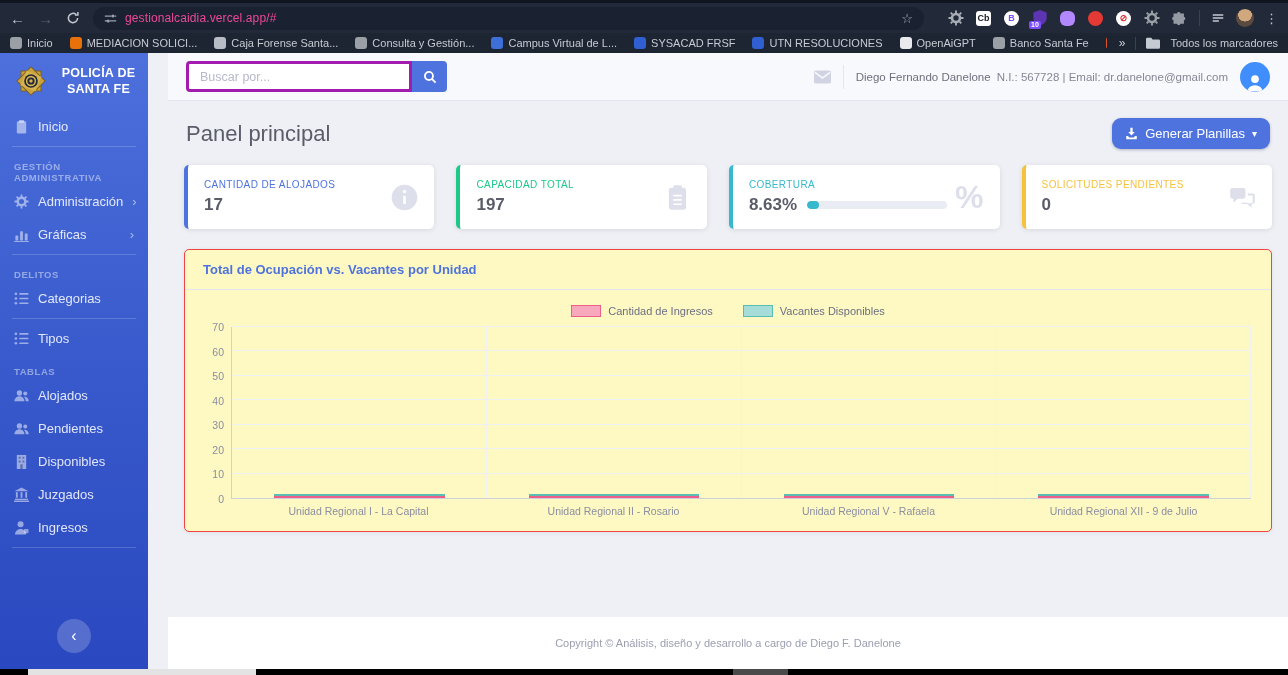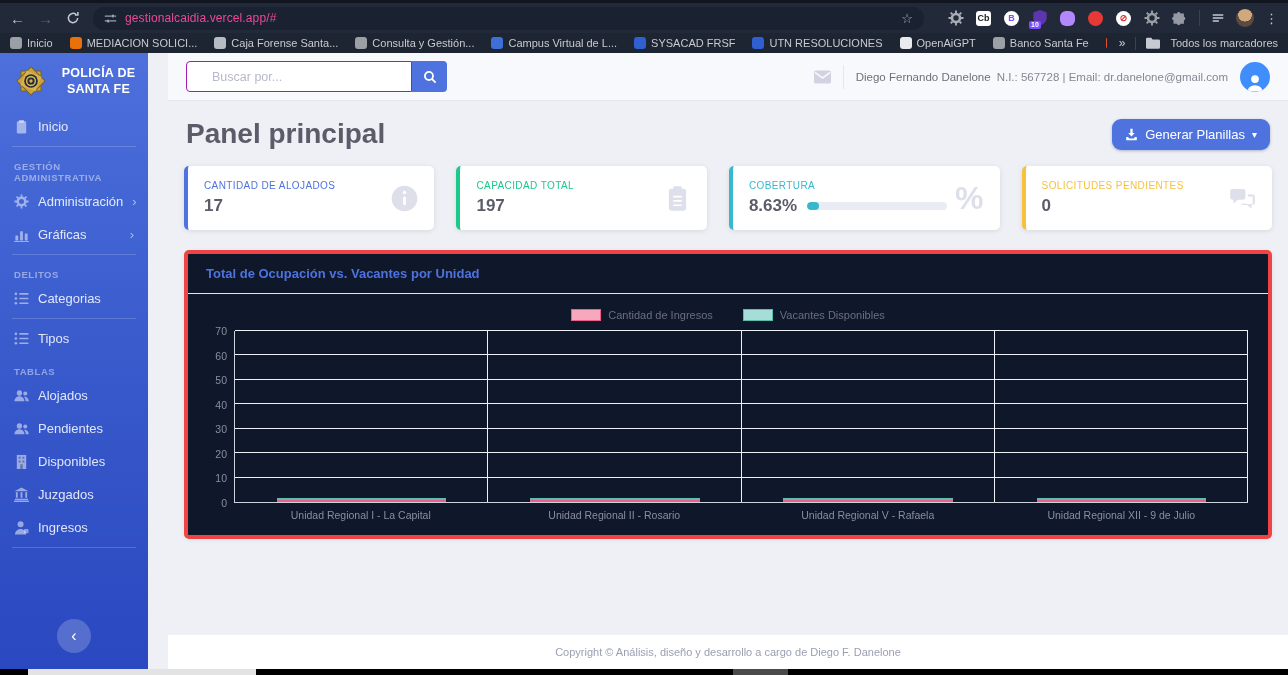--- a/index.html
+++ b/index.html
@@ -51,73 +51,73 @@
   .side-icon svg { width:100%; height:100%; }
   .chev { margin-left:auto; color:rgba(255,255,255,.55); font-size:13px; }
   .side-divider { border-top:1px solid rgba(255,255,255,.18); margin:3px 12px; }
   .collapse-wrap { padding:8px 0 16px; display:flex; justify-content:center; }
   .collapse-btn { width:34px; height:34px; border-radius:50%; background:rgba(255,255,255,.2); color:#fff; display:flex; align-items:center; justify-content:center; font-size:16px; cursor:pointer; border:none; }
 
   
   .content { flex:1; display:flex; flex-direction:column; min-width:0; }
   .topbar { height:48px; background:#f8f9fc; border-bottom:1px solid #e3e6f0; display:flex; align-items:center; padding:0 18px; flex-shrink:0; }
   .search { display:flex; }
-  .search input { width:226px; height:31px; border:1px solid #a21caf; background:#fff; border-radius:4px 0 0 4px; padding:0 25px; font-size:12.5px; color:#6e707e; outline:none; font-family:"Liberation Sans", sans-serif; }
+  .search input { width:226px; height:31px; border:3px solid #a21caf; background:#fff; border-radius:4px 0 0 4px; padding:0 11px; font-size:12.5px; color:#6e707e; outline:none; font-family:"Liberation Sans", sans-serif; }
   .search input::placeholder { color:#b7b9cc; }
   .search-btn { width:35px; height:31px; background:#4e73df; border:none; border-radius:0 4px 4px 0; display:flex; align-items:center; justify-content:center; cursor:pointer; }
   .search-btn svg { width:14px; height:14px; }
   .topbar-right { margin-left:auto; display:flex; align-items:center; gap:12px; }
   .mail-ic { width:17px; height:14px; color:#d1d3e2; display:flex; cursor:pointer; }
   .mail-ic svg { width:100%; height:100%; }
   .top-vdiv { width:1px; height:24px; background:#e3e6f0; }
   .user-text { font-size:11.5px; color:#858796; display:flex; gap:6px; }
   .user-name { color:#6e707e; }
   .avatar { width:30px; height:30px; border-radius:50%; background:#3f8efc; display:flex; align-items:flex-end; justify-content:center; overflow:hidden; cursor:pointer; }
   .avatar svg { width:20px; height:20px; }
 
   .main { flex:1; padding:15px 16px 0; overflow:hidden; }
   .title-row { display:flex; align-items:center; justify-content:space-between; margin:2px 2px 16px; }
-  .page-title { font-size:28px; font-weight:bold; color:#5a5c69; }
+  .page-title { font-size:22px; font-weight:normal; color:#5a5c69; }
   .gen-btn { background:#4e73df; color:#fff; border:none; border-radius:9px; padding:8px 13px; font-size:13px; display:flex; gap:7px; align-items:center; cursor:pointer; box-shadow:0 1px 3px rgba(30,40,90,.3); font-family:"Liberation Sans", sans-serif; }
   .gen-btn svg { width:13px; height:13px; }
   .gen-caret { font-size:10px; }
 
   .cards-row { display:flex; gap:22px; }
   .stat-card { flex:1; background:#fff; border-radius:5px; border-left:4px solid #4e73df; box-shadow:0 1px 5px rgba(58,59,69,.13); padding:12px 16px; display:flex; align-items:center; min-height:64px; }
   .stat-left { flex:1; min-width:0; }
   .stat-label { font-size:10px; font-weight:normal; letter-spacing:.04em; margin-bottom:5px; }
   .stat-value-row { display:flex; align-items:center; gap:10px; }
   .stat-value { font-size:17px; font-weight:bold; color:#5a5c69; }
   .prog-track { width:140px; height:8px; border-radius:4px; background:#eaecf4; overflow:hidden; display:inline-block; }
   .prog-fill { height:100%; border-radius:4px; display:block; }
   .stat-icon { margin-left:8px; color:#dddfeb; display:flex; align-items:center; }
   .stat-icon svg { width:27px; height:27px; }
   .pct-glyph { font-size:32px; font-weight:bold; color:#dddfeb; line-height:1; }
 
-  .chart-card { margin-top:20px; background:#0f172a; border:4px solid #ef4444; border-radius:5px; box-shadow:0 1px 4px rgba(58,59,69,.08); }
+  .chart-card { margin-top:20px; background:#fef9c3; border:1px solid #ef4444; border-radius:5px; box-shadow:0 1px 4px rgba(58,59,69,.08); }
   .chart-header { padding:12px 18px; border-bottom:1px solid #e3e6f0; font-size:13px; font-weight:bold; color:#4e73df; }
   .chart-body { padding:13px 20px 10px; }
   .legend { display:flex; justify-content:center; gap:30px; font-size:11px; color:#6b6f82; margin:2px 0 10px; }
   .lg-item { display:flex; align-items:center; gap:7px; cursor:pointer; }
   .lg-swatch { width:30px; height:12px; border:1.5px solid; display:inline-block; }
   .chart-wrap { }
   .chart-row { display:flex; }
   .y-axis { width:26px; position:relative; flex-shrink:0; }
   .ytick { position:absolute; right:7px; transform:translateY(50%); font-size:10.5px; color:#8a8ea0; }
   .plot { flex:1; position:relative; height:172px; border-left:1px solid #ccd1dc; border-bottom:1px solid #ccd1dc; }
   .hline { position:absolute; left:0; right:0; height:1px; background:#eef1f6; }
   .vline { position:absolute; top:0; bottom:0; width:1px; background:#eef1f6; }
   .slots { position:absolute; left:0; right:0; top:0; bottom:0; display:flex; }
   .slot { flex:1; display:flex; align-items:flex-end; justify-content:center; }
   .bar { width:67%; display:flex; flex-direction:column; justify-content:flex-end; }
   .seg { border:1.6px solid; width:100%; }
   .x-labels { margin-left:26px; display:flex; font-size:10.5px; color:#8a8ea0; padding-top:6px; padding-bottom:4px; }
   .xlab { flex:1; text-align:center; }
 
-  .footer { height:34px; background:#fff; display:flex; align-items:center; justify-content:center; font-size:11px; color:#9b9eb1; flex-shrink:0; }
+  .footer { height:52px; background:#fff; display:flex; align-items:center; justify-content:center; font-size:11px; color:#9b9eb1; flex-shrink:0; }
 
   .bottom-strip { height:6px; background:#000; flex-shrink:0; position:relative; }
   .bs-seg1 { position:absolute; left:28px; width:228px; top:0; bottom:0; background:#e3e3e3; }
   .bs-seg2 { position:absolute; left:733px; width:55px; top:0; bottom:0; background:#4a4a4a; }
 </style>
 </head>
 <body>
 
 <div class="screen">
 

